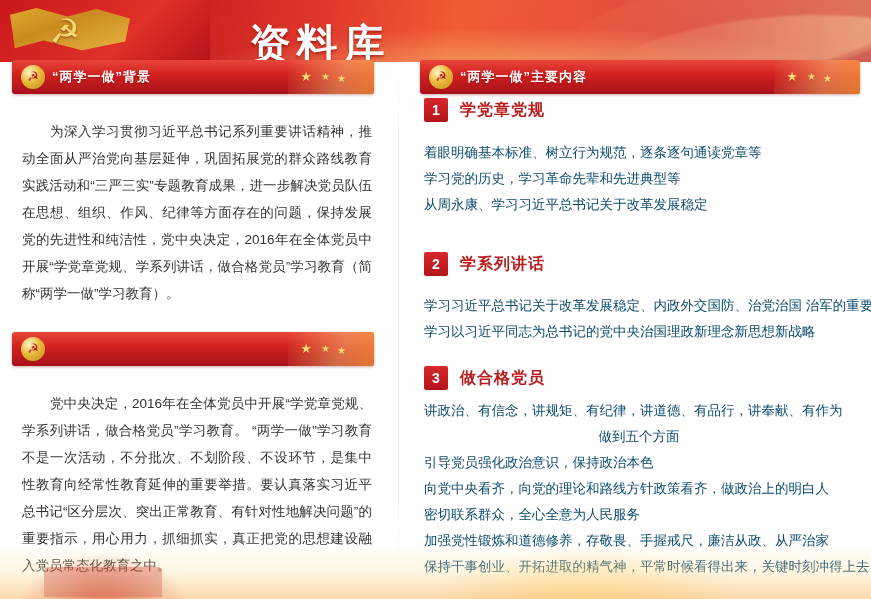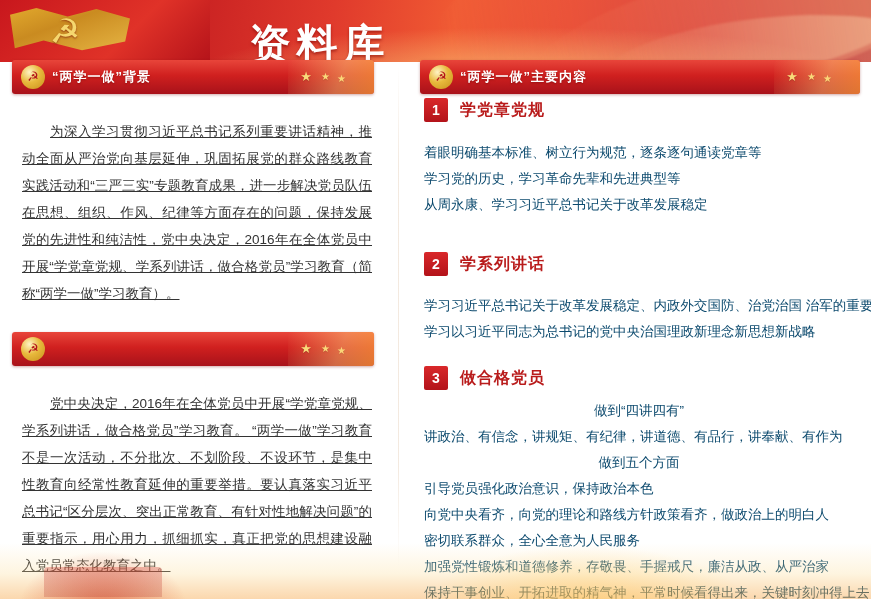--- a/index.html
+++ b/index.html
@@ -158,21 +158,21 @@
   
   .para {
     position: absolute;
     color: #333333;
     font-size: 13.5px;
     line-height: 27px;
     text-align: justify;
   }
   #para-bg   { left: 22px; top: 118px; width: 350px; }
   #para-time { left: 22px; top: 390px; width: 350px; }
-  .para .indent { text-indent: 28px; display: block; text-decoration: underline; }
+  .para .indent { text-indent: 28px; display: block; }
 
   
   .num-head {
     position: absolute;
     height: 26px;
   }
   .num-box {
     position: absolute;
     left: 0; top: 0;
     width: 24px; height: 24px;
@@ -320,21 +320,20 @@
   <div class="lines" id="lines2">
     <span class="ln">学习习近平总书记关于改革发展稳定、内政外交国防、治党治国 治军的重要思想</span>
     <span class="ln">学习以习近平同志为总书记的党中央治国理政新理念新思想新战略</span>
   </div>
 
   <div class="num-head" id="head3">
     <div class="num-box">3</div>
     <div class="num-title">做合格党员</div>
   </div>
   <div class="lines" id="lines3">
-    <span class="ctr">做到“四讲四有”</span>
     <span class="ln">讲政治、有信念，讲规矩、有纪律，讲道德、有品行，讲奉献、有作为</span>
     <span class="ctr">做到五个方面</span>
     <span class="ln">引导党员强化政治意识，保持政治本色</span>
     <span class="ln">向党中央看齐，向党的理论和路线方针政策看齐，做政治上的明白人</span>
     <span class="ln">密切联系群众，全心全意为人民服务</span>
     <span class="ln">加强党性锻炼和道德修养，存敬畏、手握戒尺，廉洁从政、从严治家</span>
     <span class="ln">保持干事创业、开拓进取的精气神，平常时候看得出来，关键时刻冲得上去</span>
   </div>
 
   <div class="bottom-band">

